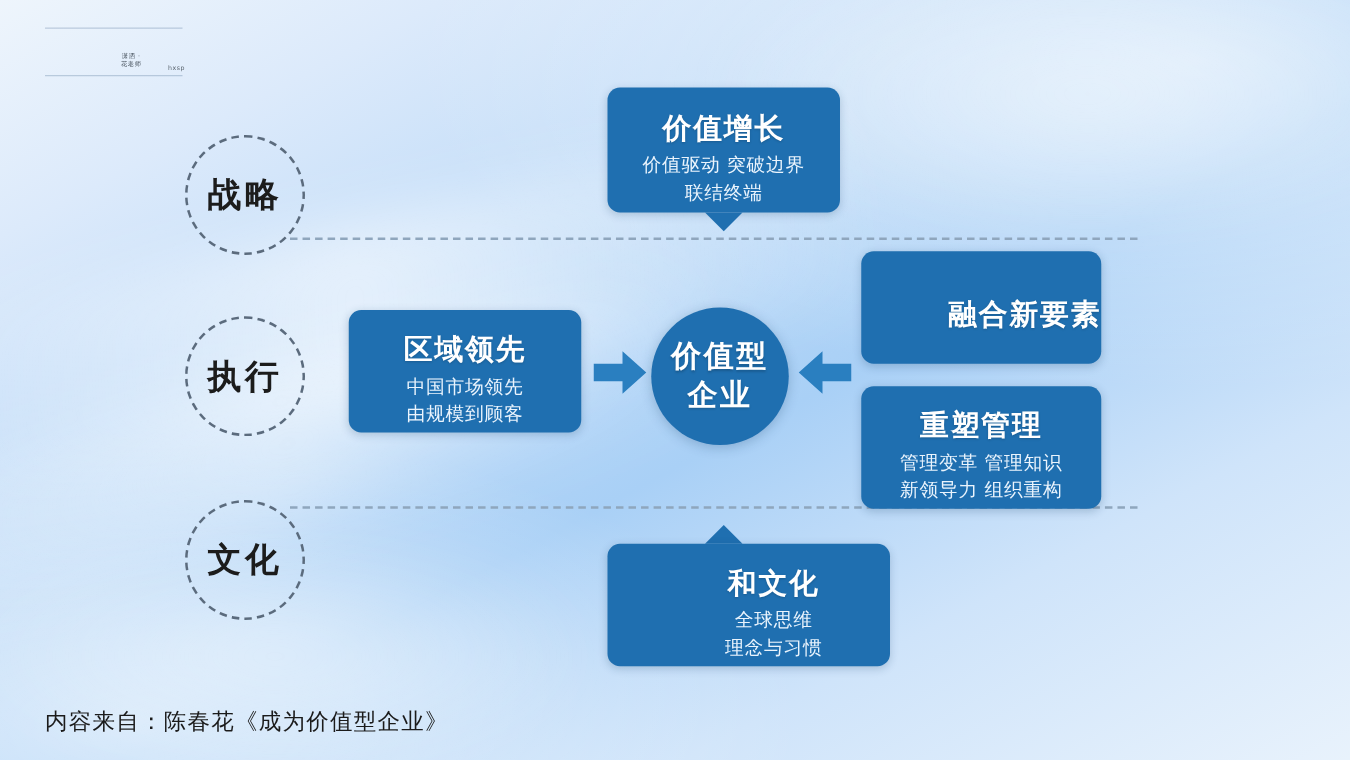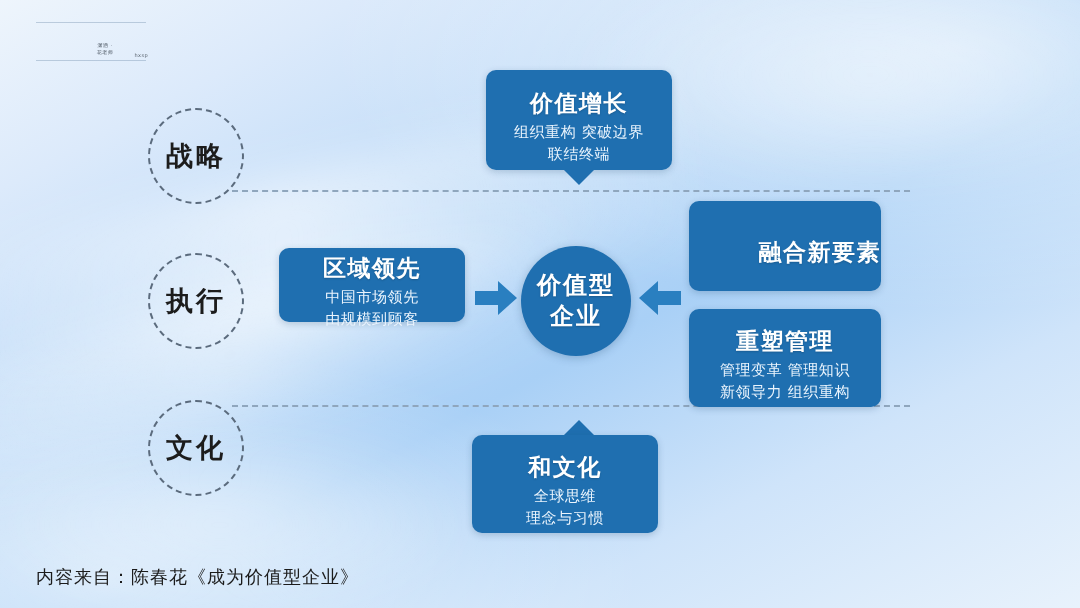--- a/index.html
+++ b/index.html
@@ -117,26 +117,26 @@
   </div>
   <div class="stage-circle" style="left:148px;top:400px;width:92px;height:92px;">
     <span>文化</span>
   </div>
   <div class="stage-circle" style="left:148px;top:253px;width:92px;height:92px;">
     <span>执行</span>
   </div>
 
   <div class="box" style="left:486px;top:70px;width:186px;height:100px;">
     <div class="b-title">价值增长</div>
-    <div class="b-body">组织重构 突破边界
+    <div class="b-body">价值驱动 突破边界
 联结终端</div>
   </div>
   <div class="tail down" style="left:564px;top:170px;"></div>
 
-  <div class="box" style="left:279px;top:248px;width:186px;height:74px;">
+  <div class="box" style="left:279px;top:248px;width:186px;height:98px;">
     <div class="b-title">区域领先</div>
     <div class="b-body">中国市场领先
 由规模到顾客</div>
   </div>
 
   <div class="arrow" style="left:473px;top:275px;width:46px;height:46px;">
     <svg width="46" height="46" viewBox="0 0 46 46">
       <polygon points="2,16 25,16 25,6 44,23 25,40 25,30 2,30" fill="#2a7fc0"></polygon>
     </svg>
   </div>
@@ -156,21 +156,21 @@
     <div class="b-title">融合新要素</div>
   </div>
 
   <div class="box" style="left:689px;top:309px;width:192px;height:98px;text-align:center;">
     <div class="b-title">重塑管理</div>
     <div class="b-body">管理变革 管理知识
 新领导力 组织重构</div>
   </div>
 
   <div class="tail up" style="left:564px;top:420px;"></div>
-  <div class="box" style="left:472px;top:435px;width:186px;height:98px;">
+  <div class="box" style="left:486px;top:435px;width:186px;height:98px;padding-left:40px;">
     <div class="b-title">和文化</div>
     <div class="b-body">全球思维
 理念与习惯</div>
   </div>
 
   <div id="footer">内容来自：陈春花《成为价值型企业》</div>
 
 </div>
 
 </body></html>

